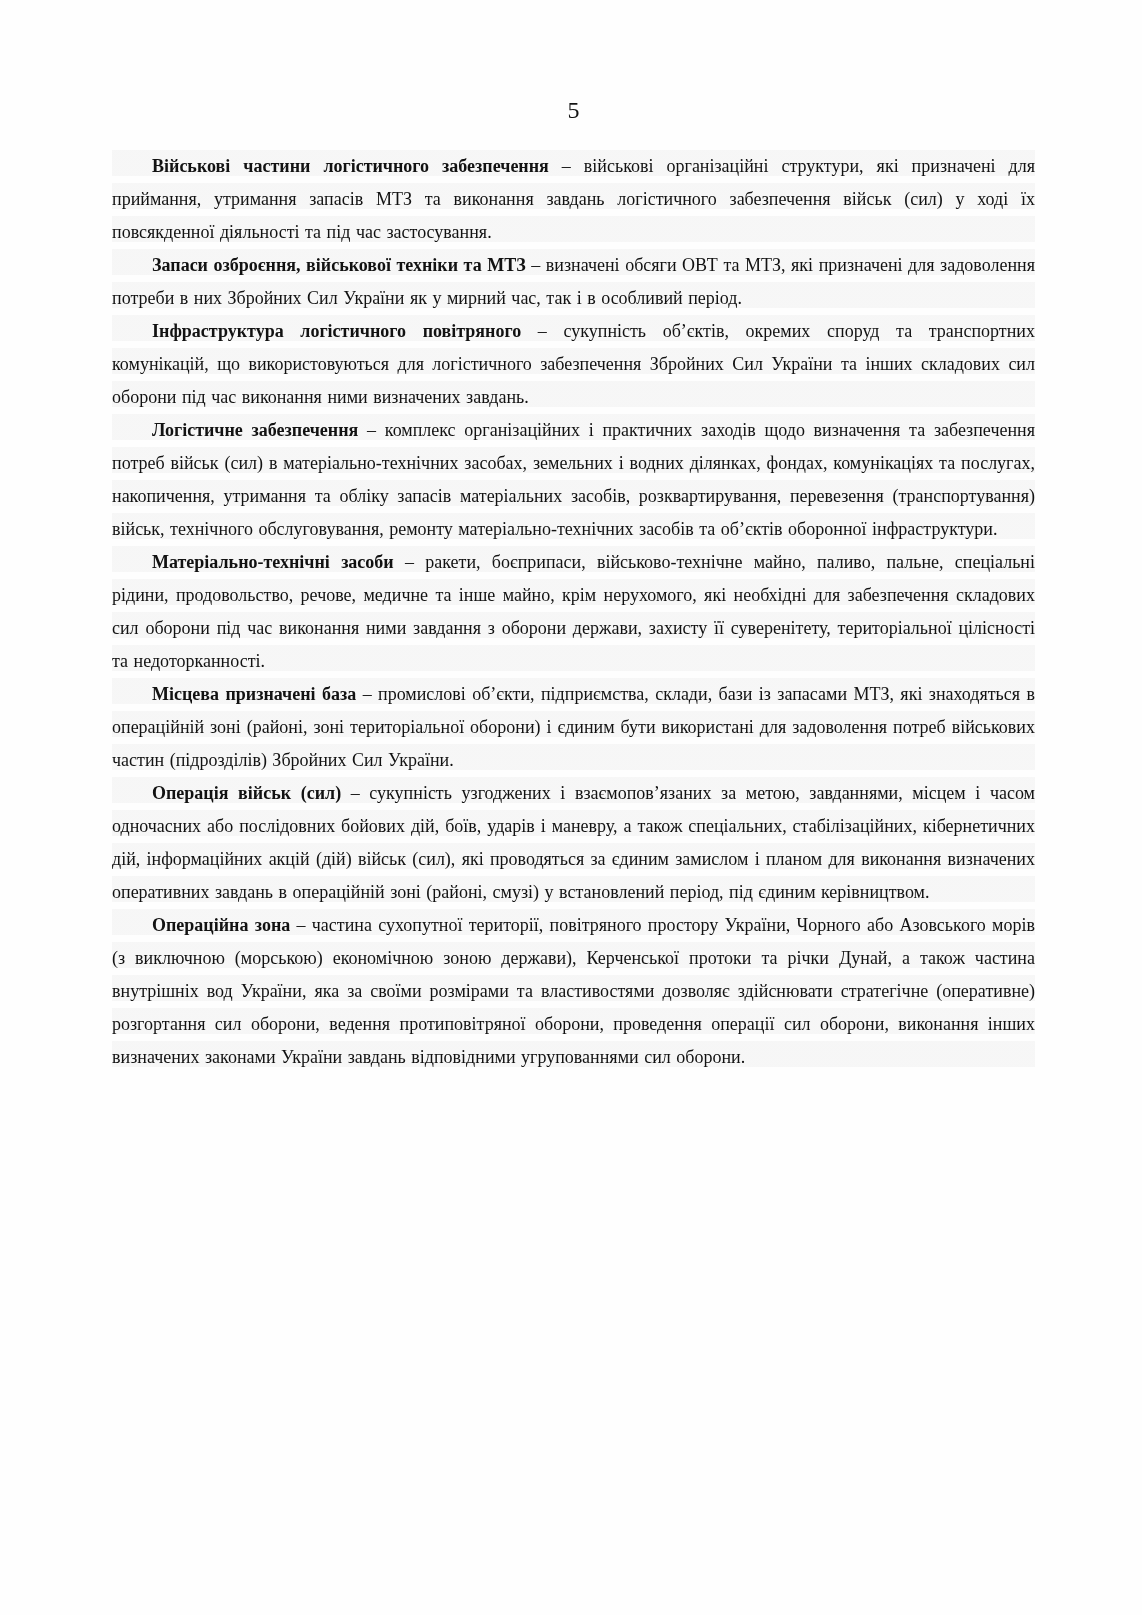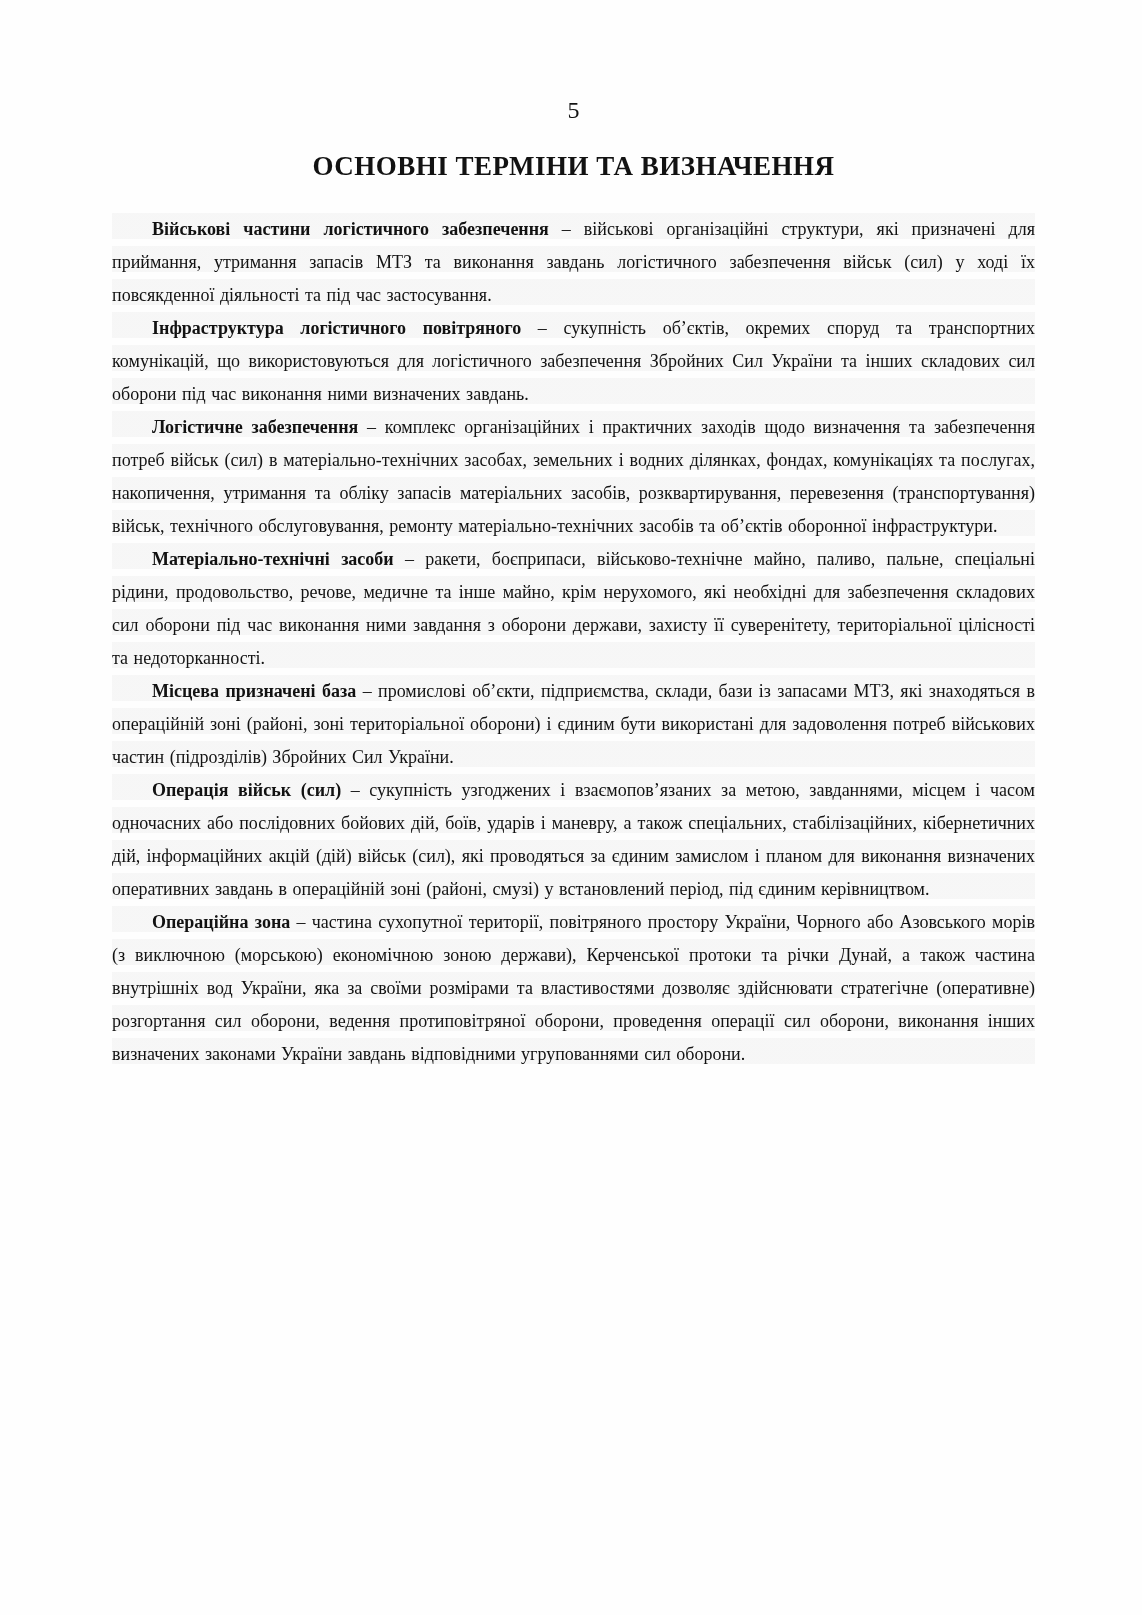--- a/index.html
+++ b/index.html
@@ -53,24 +53,24 @@
     font-weight: bold;
   }
 </style>
 </head>
 <body>
 
 <div class="page">
 
   <div class="page-number">5</div>
 
-  <h1 class="doc-title">ОСНОВНІ ТЕРМІНИ ТА ВИЗНАЧЕННЯ</h1>
 
   <p class="para"><span class="term">Військові частини логістичного забезпечення</span><span> – військові організаційні структури, які призначені для приймання, утримання запасів МТЗ та виконання завдань логістичного забезпечення військ (сил) у ході їх повсякденної діяльності та під час застосування.</span></p>
 
+  <p class="para"><span class="term">Запаси озброєння, військової техніки та МТЗ</span><span> – визначені обсяги ОВТ та МТЗ, які призначені для задоволення потреби в них Збройних Сил України як у мирний час, так і в особливий період.</span></p>
 
   <p class="para"><span class="term">Інфраструктура логістичного повітряного</span><span> – сукупність об’єктів, окремих споруд та транспортних комунікацій, що використовуються для логістичного забезпечення Збройних Сил України та інших складових сил оборони під час виконання ними визначених завдань.</span></p>
 
   <p class="para"><span class="term">Логістичне забезпечення</span><span> – комплекс організаційних і практичних заходів щодо визначення та забезпечення потреб військ (сил) в матеріально-технічних засобах, земельних і водних ділянках, фондах, комунікаціях та послугах, накопичення, утримання та обліку запасів матеріальних засобів, розквартирування, перевезення (транспортування) військ, технічного обслуговування, ремонту матеріально-технічних засобів та об’єктів оборонної інфраструктури.</span></p>
 
   <p class="para"><span class="term">Матеріально-технічні засоби</span><span> – ракети, боєприпаси, військово-технічне майно, паливо, пальне, спеціальні рідини, продовольство, речове, медичне та інше майно, крім нерухомого, які необхідні для забезпечення складових сил оборони під час виконання ними завдання з оборони держави, захисту її суверенітету, територіальної цілісності та недоторканності.</span></p>
 
   <p class="para"><span class="term">Місцева призначені база</span><span> – промислові об’єкти, підприємства, склади, бази із запасами МТЗ, які знаходяться в операційній зоні (районі, зоні територіальної оборони) і єдиним бути використані для задоволення потреб військових частин (підрозділів) Збройних Сил України.</span></p>
 
   <p class="para"><span class="term">Операція військ (сил)</span><span> – сукупність узгоджених і взаємопов’язаних за метою, завданнями, місцем і часом одночасних або послідовних бойових дій, боїв, ударів і маневру, а також спеціальних, стабілізаційних, кібернетичних дій, інформаційних акцій (дій) військ (сил), які проводяться за єдиним замислом і планом для виконання визначених оперативних завдань в операційній зоні (районі, смузі) у встановлений період, під єдиним керівництвом.</span></p>

